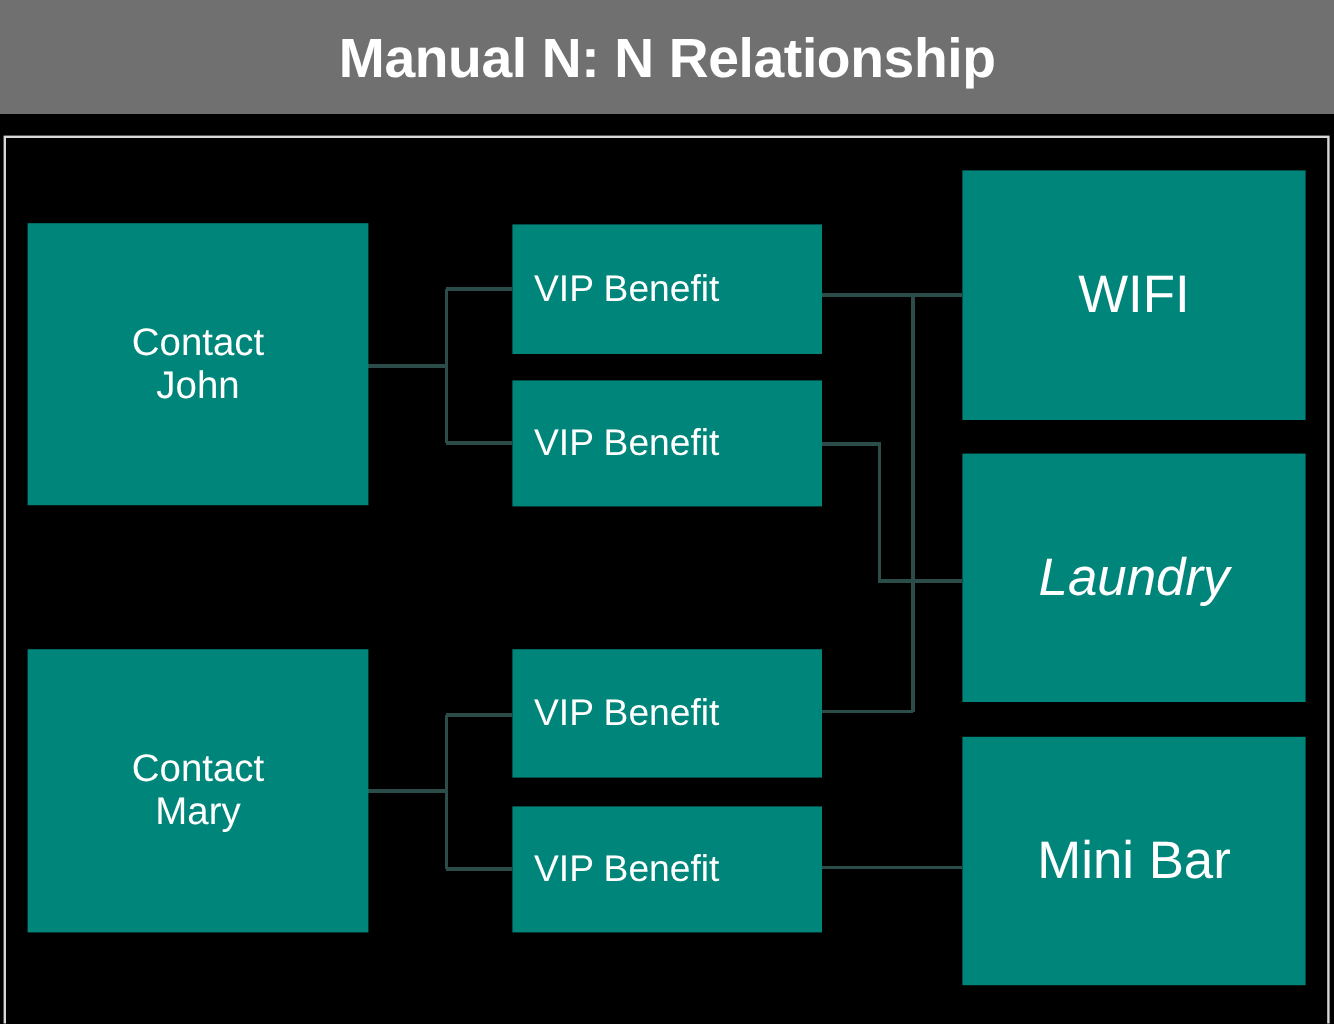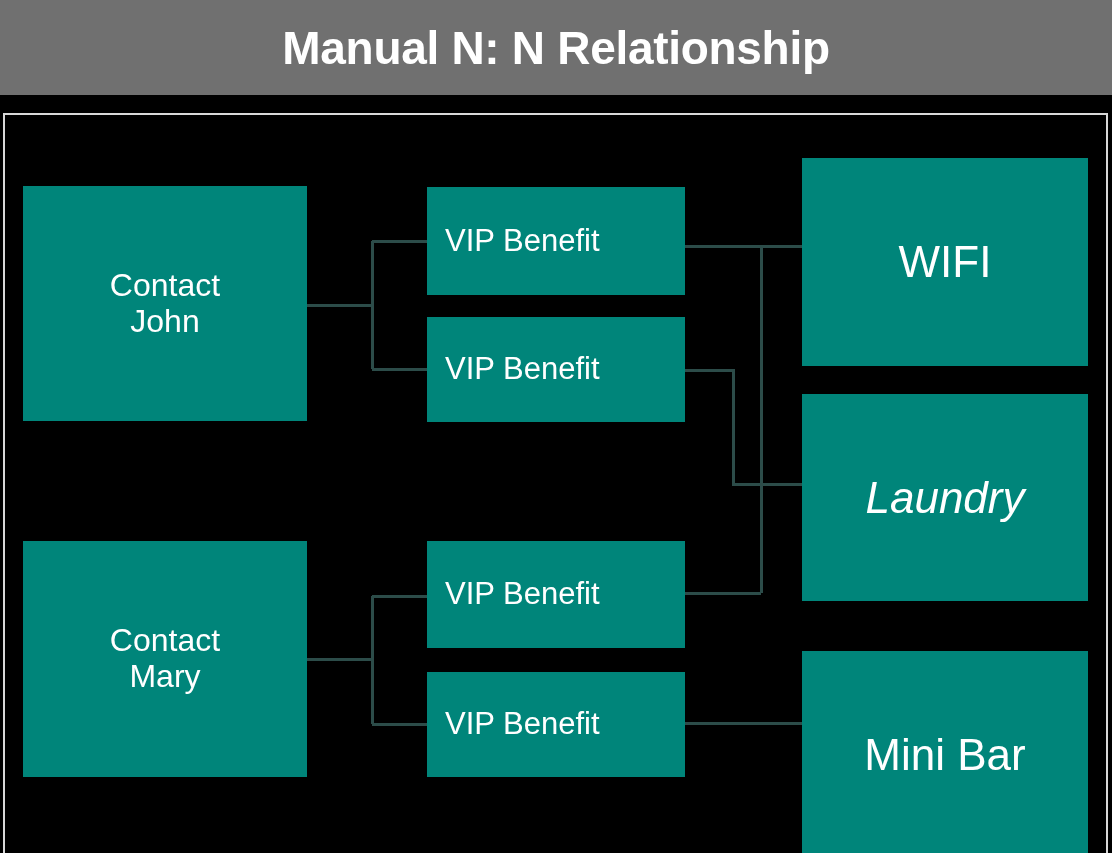--- a/index.html
+++ b/index.html
@@ -81,40 +81,39 @@
     box-sizing: border-box;
     white-space: pre-line;
   }
   .node-contact {
     font-size: 32px;
     padding: 0 10px;
   }
   .node-service {
     font-size: 44px;
     padding: 0 28px;
-    margin-top: 16px;
   }
   .node-benefit {
     font-size: 31px;
     padding: 16px 18px;
     justify-content: flex-start;
   }
 
   
   #node-contact-john  { left: 23px;  top: 186px; width: 284px; height: 235px; }
   #node-contact-mary  { left: 23px;  top: 541px; width: 284px; height: 236px; }
 
   #node-benefit-1     { left: 427px; top: 187px; width: 258px; height: 108px; }
   #node-benefit-2     { left: 427px; top: 317px; width: 258px; height: 105px; }
   #node-benefit-3     { left: 427px; top: 541px; width: 258px; height: 107px; }
   #node-benefit-4     { left: 427px; top: 672px; width: 258px; height: 105px; }
 
   #node-wifi          { left: 802px; top: 142px; width: 286px; height: 208px; }
   #node-laundry       { left: 802px; top: 378px; width: 286px; height: 207px; font-style: italic; }
-  #node-minibar       { left: 802px; top: 635px; width: 286px; height: 207px; }
+  #node-minibar       { left: 802px; top: 614px; width: 286px; height: 207px; }
 </style>
 </head>
 <body>
 
 <div id="root">
 
   <div id="header">
     <div id="header-title">Manual N: N Relationship</div>
   </div>
 

